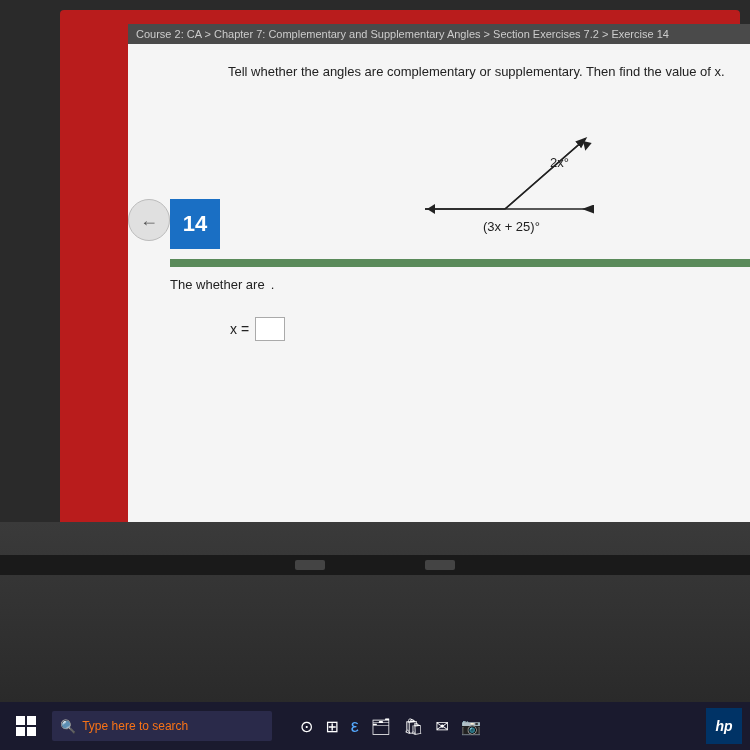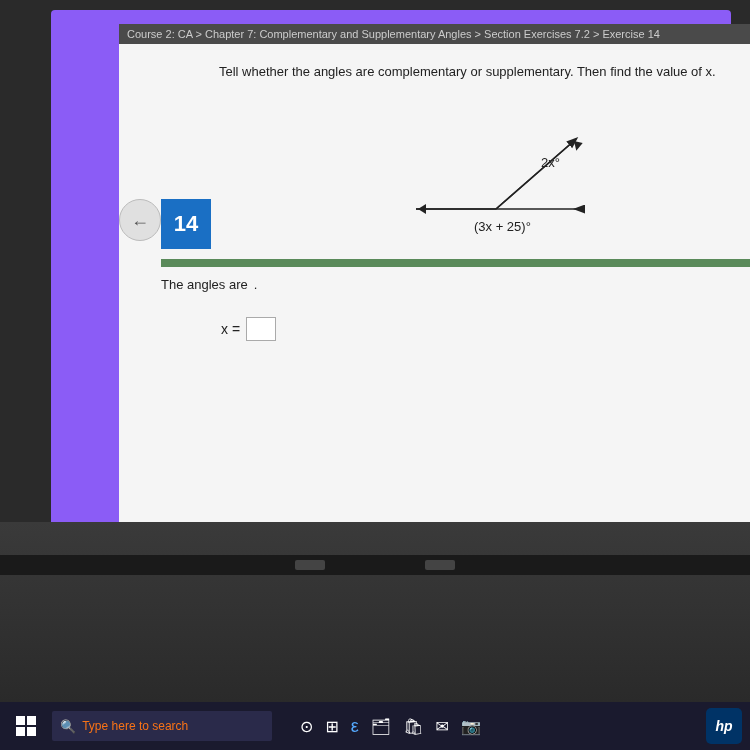--- a/index.html
+++ b/index.html
@@ -16,24 +16,24 @@
       position: absolute;
       top: 0; left: 0;
       width: 750px;
       height: 750px;
       background: #2a2a2a;
     }
 
     .screen-bezel {
       position: absolute;
       top: 10px;
-      left: 51px;
+      left: 60px;
       width: 680px;
       height: 540px;
-      background: #8b5cf6;
+      background: #b91c1c;
       border-radius: 4px;
     }
 
     .screen {
       position: absolute;
       top: 14px;
       left: 68px;
       width: 674px;
       height: 530px;
       background: #f0f0f0;
@@ -257,21 +257,21 @@
       margin-left: auto;
       display: flex;
       align-items: center;
       gap: 8px;
     }
 
     .hp-logo {
       width: 36px;
       height: 36px;
       background: #003366;
-      border-radius: 5px;
+      border-radius: 0;
       display: flex;
       align-items: center;
       justify-content: center;
       color: white;
       font-style: italic;
       font-weight: bold;
       font-size: 14px;
     }
 
     
@@ -356,21 +356,21 @@
 
         <div class="question-badge">
           <span>14</span>
         </div>
 
         <div class="answer-section">
 
           <div class="green-bar"></div>
 
           <div class="angles-row">
-            <span>The angles are</span>
+            <span>The whether are</span>
             <span>.</span>
           </div>
 
           <div class="x-row">
             <span>x =</span>
             <div class="x-input"></div>
           </div>
         </div>
 
       </div>

